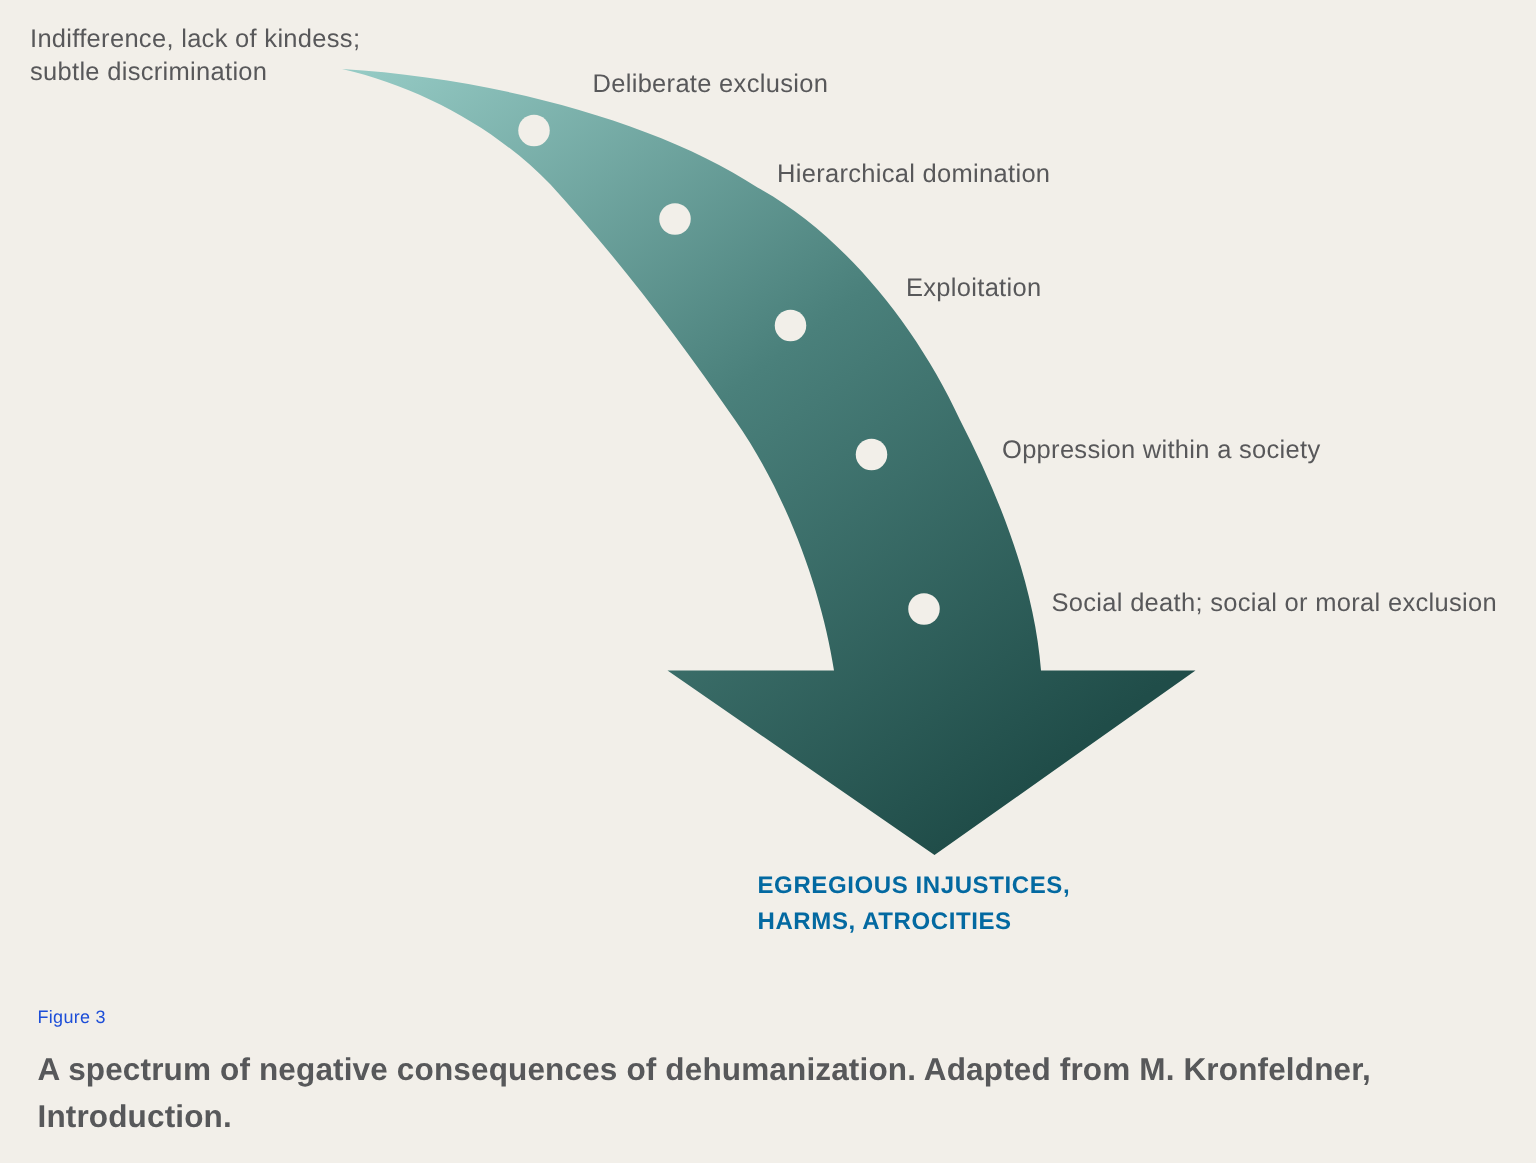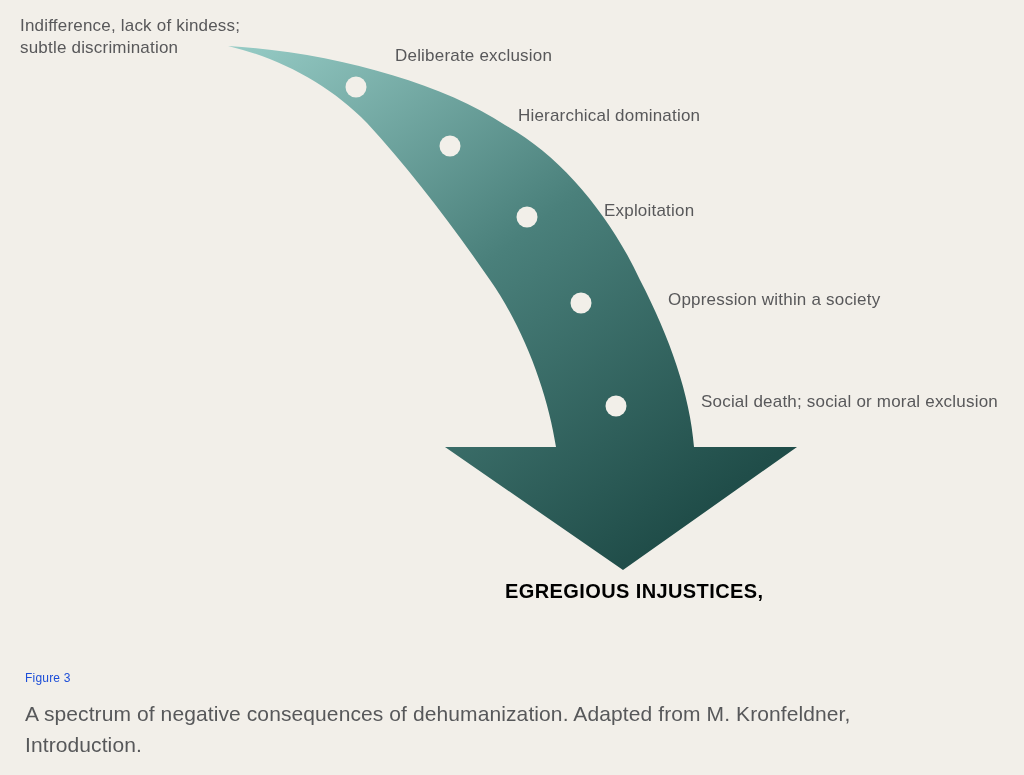--- a/index.html
+++ b/index.html
@@ -12,36 +12,36 @@
   .arrow-svg{position:absolute;left:0;top:0;}
   .stage{
     position:absolute;
     font-size:17px;line-height:22px;letter-spacing:.2px;
     color:#58585a;white-space:nowrap;
   }
   .stage span{display:block;}
   .stage-1{left:20px;top:15px;}
   .stage-2{left:395px;top:45px;}
   .stage-3{left:518px;top:105px;text-align:center;}
-  .stage-4{left:604px;top:200px;}
+  .stage-4{left:604px;top:181px;}
   .stage-5{left:668px;top:289px;}
   .stage-6{left:701px;top:391px;text-align:right;}
   .terminal{
     position:absolute;left:505px;top:579px;
-    font-size:20px;font-weight:bold;line-height:24px;
-    letter-spacing:.4px;color:#000000;white-space:nowrap;
+    font-size:16px;font-weight:bold;line-height:24px;
+    letter-spacing:.4px;color:#0369a1;white-space:nowrap;
   }
   .terminal span{display:block;}
   .figure-number{
     position:absolute;left:25px;top:671px;
     font-size:12px;color:#1d4ed8;letter-spacing:.2px;
   }
   .figure-caption{
     position:absolute;left:25px;top:698px;width:990px;
-    font-size:21px;font-weight:normal;line-height:31px;
+    font-size:21px;font-weight:bold;line-height:31px;
     color:#57585a;letter-spacing:.1px;
   }
   .figure-caption span{display:block;}
 </style>
 </head>
 <body>
 
 <div class="canvas" style="background: rgb(242, 239, 233);">
 
   <svg class="arrow-svg" width="1024" height="775" viewBox="0 0 1024 775" aria-hidden="true">
@@ -91,20 +91,21 @@
   <div class="stage stage-5">
     <span>Oppression within a society</span>
   </div>
 
   <div class="stage stage-6">
     <span>Social death; social or moral exclusion</span>
   </div>
 
   <div class="terminal">
     <span>EGREGIOUS INJUSTICES,</span>
+    <span>HARMS, ATROCITIES</span>
   </div>
 
   <div class="figure-number">Figure 3</div>
 
   <div class="figure-caption">
     <span>A spectrum of negative consequences of dehumanization. Adapted from M. Kronfeldner,</span>
     <span>Introduction.</span>
   </div>
 
 </div>

